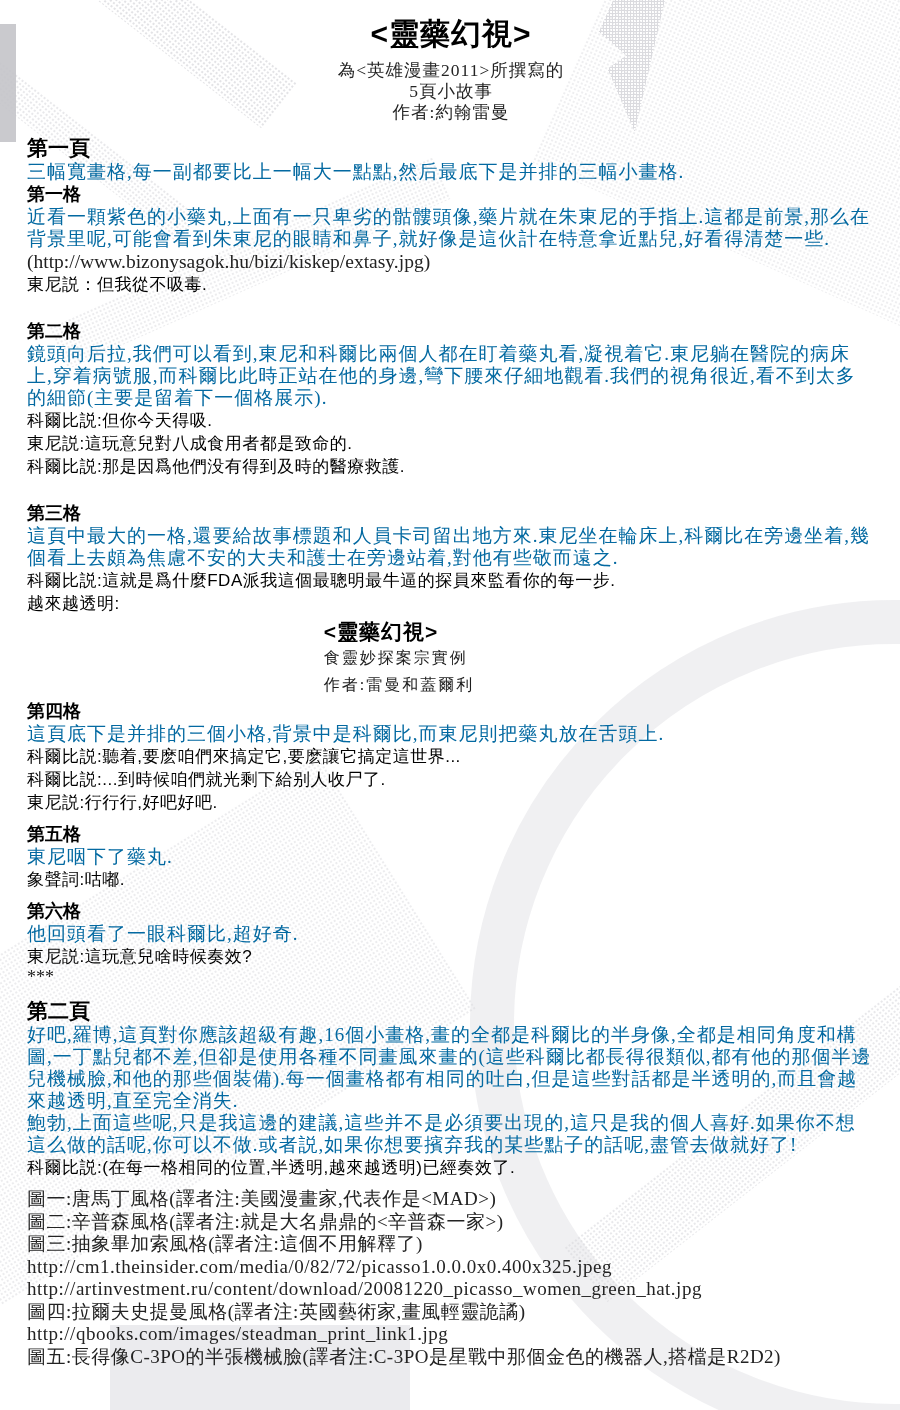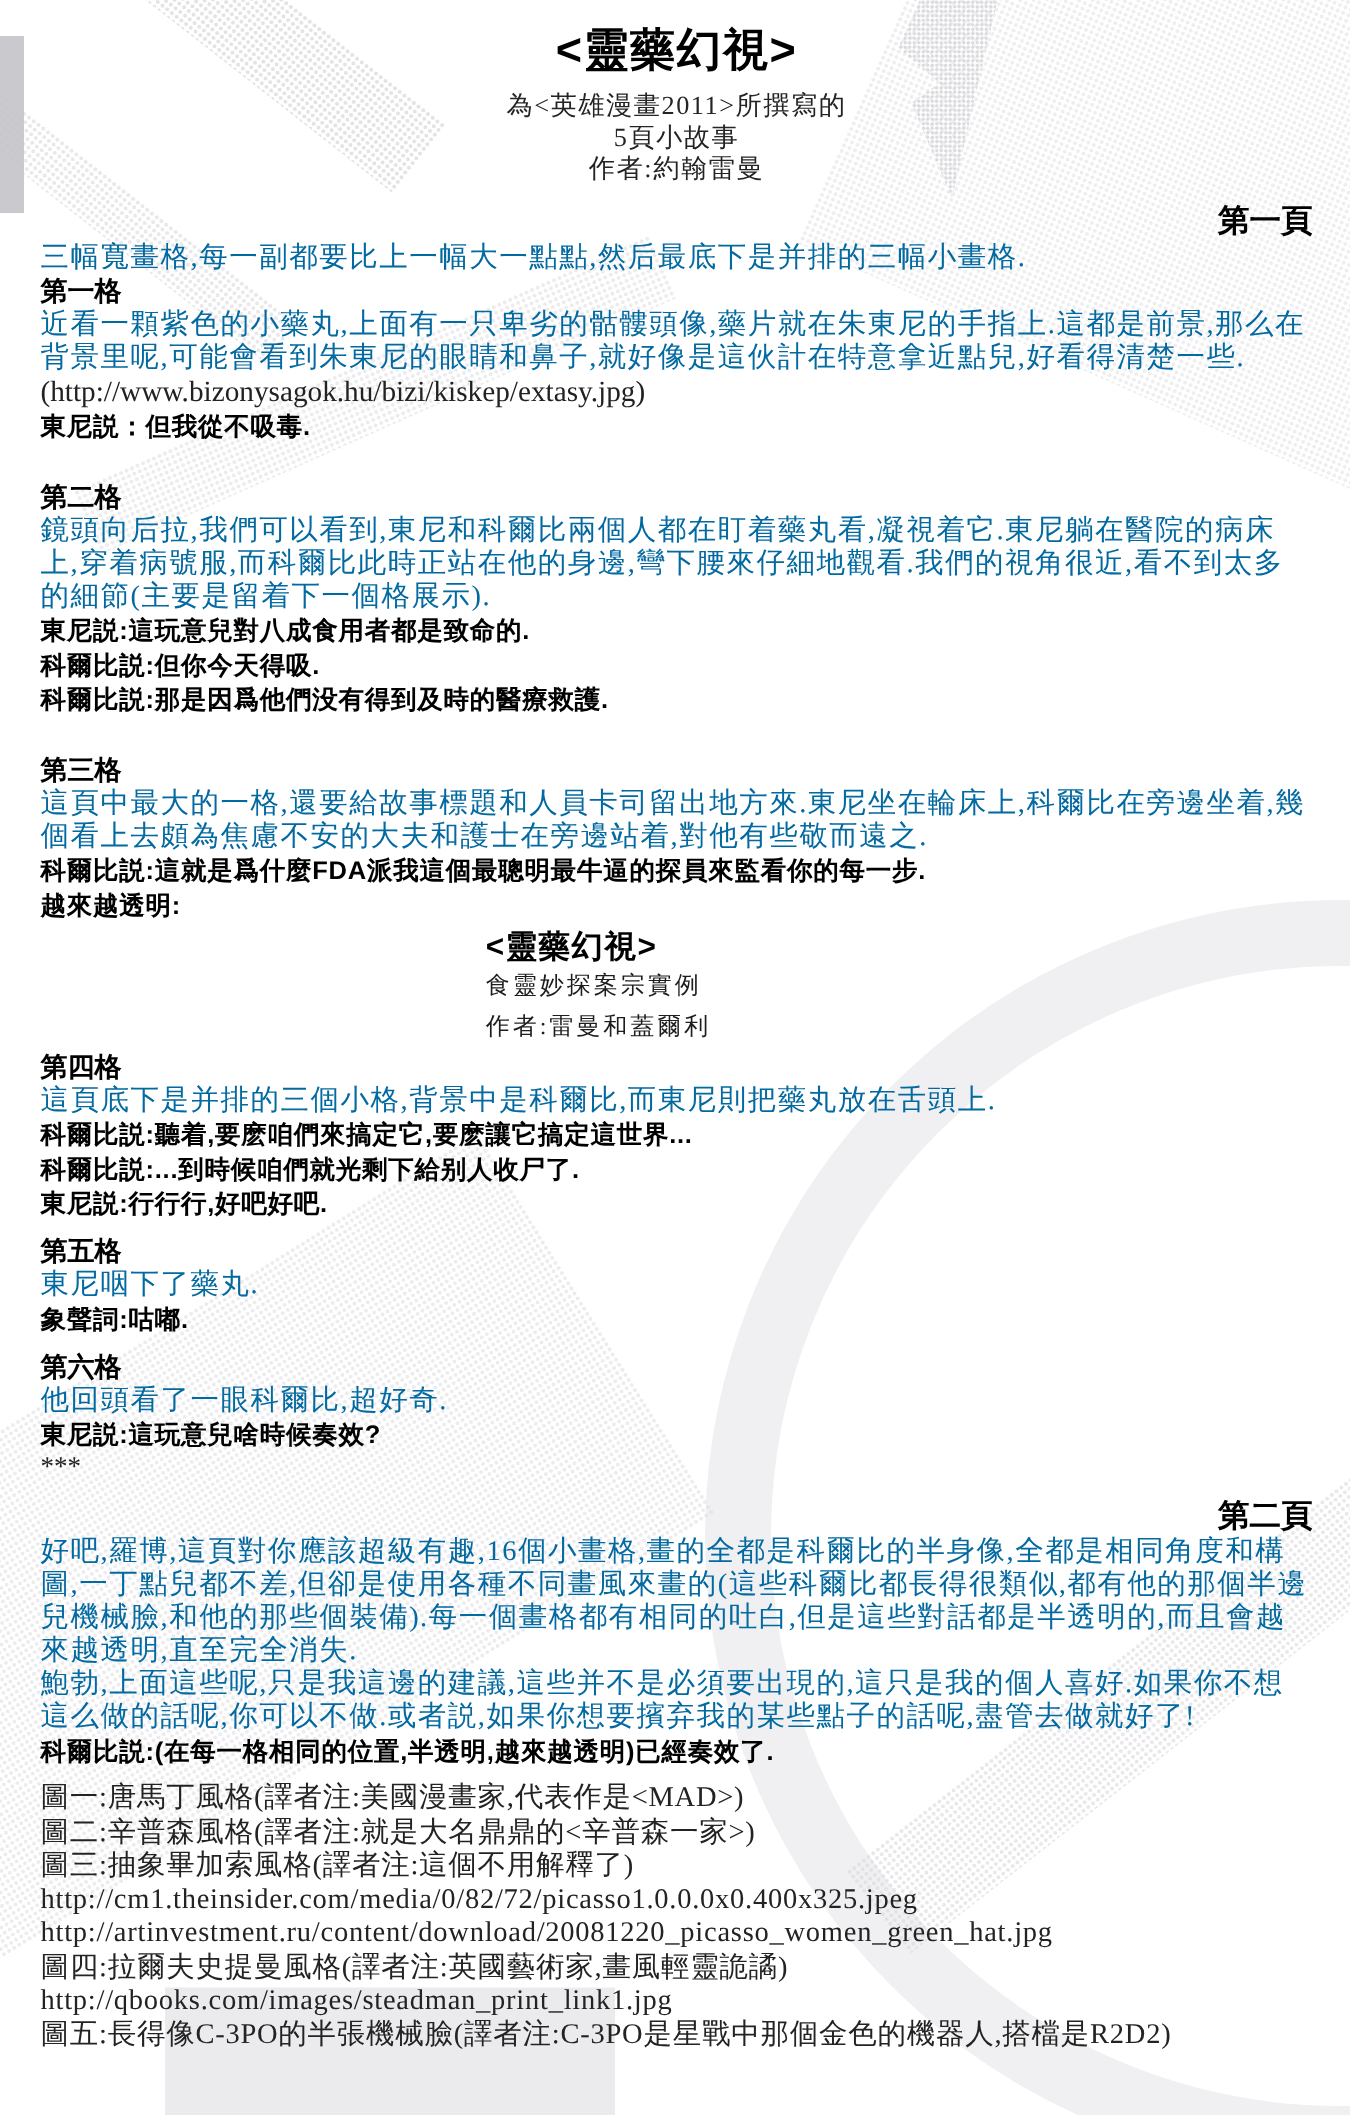--- a/index.html
+++ b/index.html
@@ -52,25 +52,25 @@
     color: #000; margin-bottom: 8px; letter-spacing: 1px;
   }
   .subtitle { font-size: 17.5px; line-height: 21px; letter-spacing: 1px; color: #242424; }
 
   .pgh { font-family: "Liberation Sans", "DejaVu Sans", sans-serif;
          font-weight: 700; font-size: 21px; line-height: 26px; color: #000; }
   .ph  { font-family: "Liberation Sans", "DejaVu Sans", sans-serif;
          font-weight: 700; font-size: 18px; line-height: 23px; color: #000; }
   .body-text { font-size: 19px; line-height: 22px; letter-spacing: 1px; color: #0369a1; }
   .dlg { font-family: "Liberation Sans", "DejaVu Sans", sans-serif;
-         font-weight: 700; font-size: 17px; line-height: 23px; color: #000; letter-spacing: .5px; }
+         font-weight: 400; font-size: 17px; line-height: 23px; color: #000; letter-spacing: .5px; }
   .url-line { font-size: 19.5px; line-height: 23px; letter-spacing: 0; color: #222; }
   .stars { font-size: 18px; line-height: 18px; color: #222; }
   .gap { margin-top: 24px; }
-  .gap-s { margin-top: 12px; text-align: right; }
+  .gap-s { margin-top: 12px; }
   .gap-l { margin-top: 9px; }
 
   .cast { text-align: center; margin: 4px 0 2px 0; }
   .cast-inner { display: inline-block; text-align: left; transform: translateX(-52px); }
   .cast-title { font-family: "Liberation Sans", "DejaVu Sans", sans-serif;
                 font-weight: 700; font-size: 21px; line-height: 25px; color: #000; letter-spacing: 1px; }
   .cast-line { font-size: 16px; line-height: 27px; letter-spacing: 2px; color: #1d1d1d; }
 
   .note-line { font-size: 19px; line-height: 22.5px; letter-spacing: .5px; color: #232323; }
 </style>
@@ -98,22 +98,22 @@
   <div class="pgh gap-s">第一頁</div>
   <div class="body-text">三幅寬畫格,每一副都要比上一幅大一點點,然后最底下是并排的三幅小畫格.</div>
 
   <div class="ph">第一格</div>
   <div class="body-text">近看一顆紫色的小藥丸,上面有一只卑劣的骷髏頭像,藥片就在朱東尼的手指上.這都是前景,那么在背景里呢,可能會看到朱東尼的眼睛和鼻子,就好像是這伙計在特意拿近點兒,好看得清楚一些.</div>
   <div class="url-line">(http://www.bizonysagok.hu/bizi/kiskep/extasy.jpg)</div>
   <div class="dlg">東尼説：但我從不吸毒.</div>
 
   <div class="ph gap">第二格</div>
   <div class="body-text">鏡頭向后拉,我們可以看到,東尼和科爾比兩個人都在盯着藥丸看,凝視着它.東尼躺在醫院的病床上,穿着病號服,而科爾比此時正站在他的身邊,彎下腰來仔細地觀看.我們的視角很近,看不到太多的細節(主要是留着下一個格展示).</div>
+  <div class="dlg">科爾比説:但你今天得吸.</div>
   <div class="dlg">東尼説:這玩意兒對八成食用者都是致命的.</div>
-  <div class="dlg">科爾比説:但你今天得吸.</div>
   <div class="dlg">科爾比説:那是因爲他們没有得到及時的醫療救護.</div>
 
   <div class="ph gap">第三格</div>
   <div class="body-text">這頁中最大的一格,還要給故事標題和人員卡司留出地方來.東尼坐在輪床上,科爾比在旁邊坐着,幾個看上去頗為焦慮不安的大夫和護士在旁邊站着,對他有些敬而遠之.</div>
   <div class="dlg">科爾比説:這就是爲什麼FDA派我這個最聰明最牛逼的探員來監看你的每一步.</div>
   <div class="dlg">越來越透明:</div>
 
   <div class="cast">
     <div class="cast-inner">
       <div class="cast-title">&lt;靈藥幻視&gt;</div>

